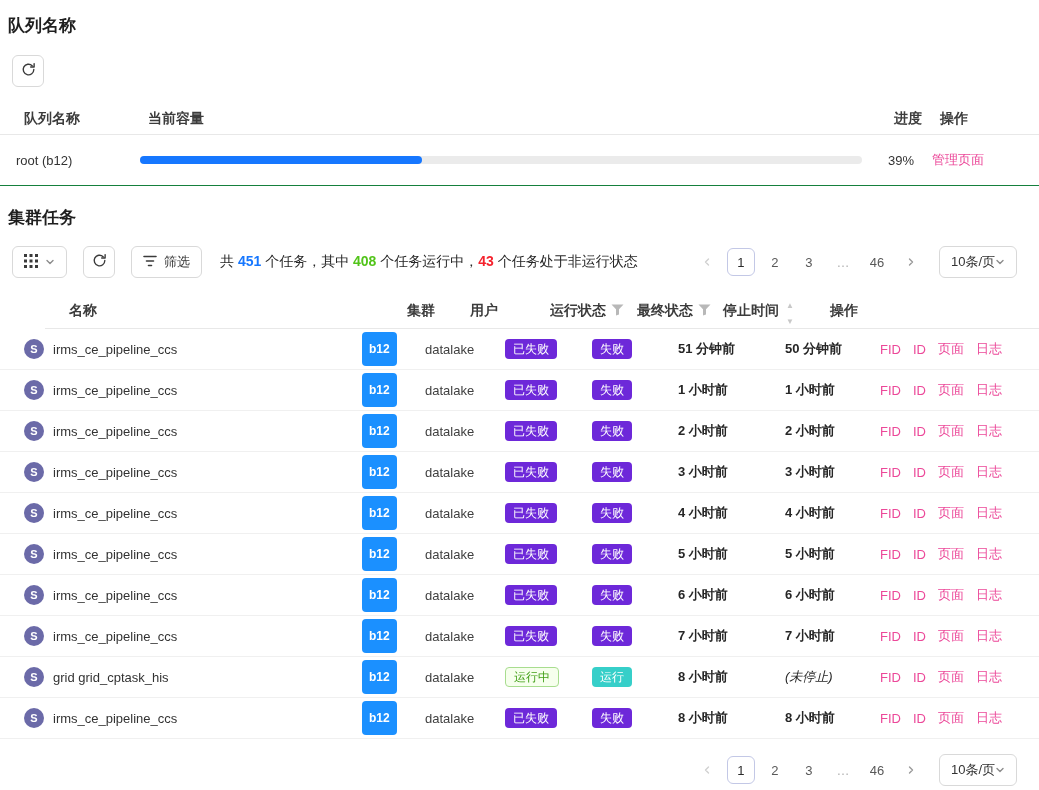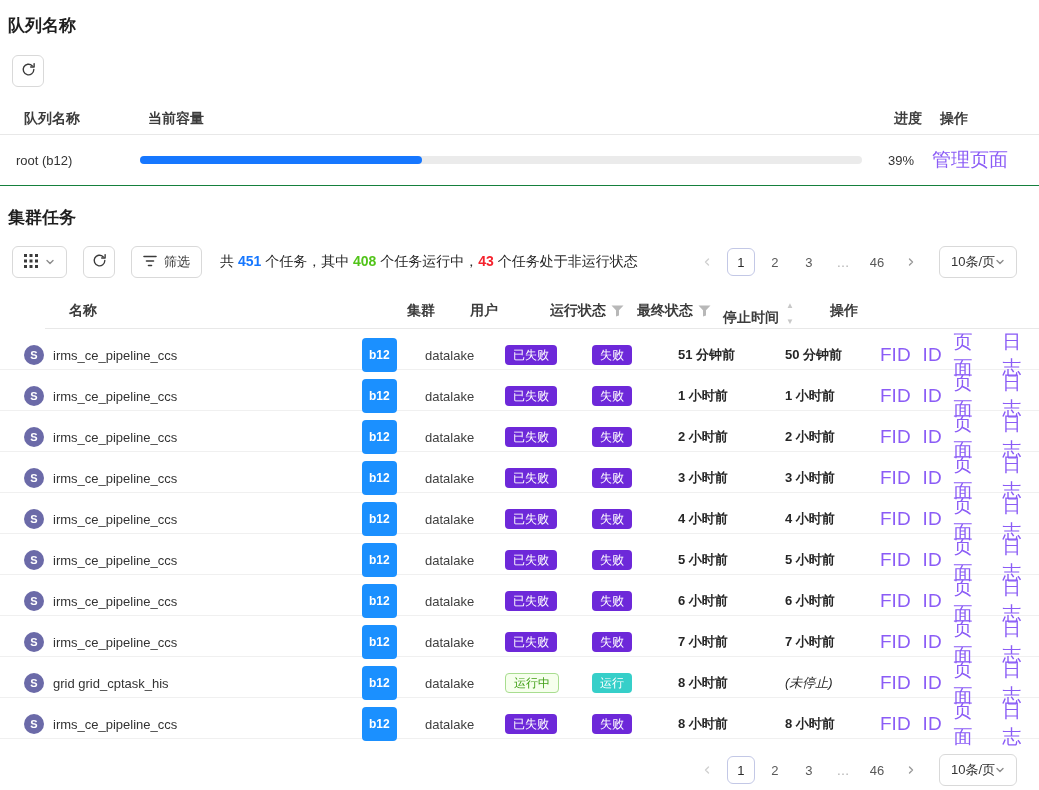--- a/index.html
+++ b/index.html
@@ -26,21 +26,21 @@
     display:grid; grid-template-columns:124px 722px 52px 1fr;
     align-items:center; padding-left:24px; padding-right:24px;
   }
   .res-header { height:32px; margin-top:16px; border-bottom:1px solid #e8e8e8;
     font-weight:600; font-size:14px; color:#3c3c3c; }
   .res-row { height:51px; border-bottom:1px solid #15803d; font-size:13px; color:#333;padding-left:16px; }
   .col-right { text-align:right; }
   .col-action { padding-left:18px; }
   .progress-track { width:722px; height:8px; border-radius:4px; background:#ebebeb; }
   .progress-fill { height:8px; border-radius:4px; background:#1677ff; width:0; }
-  .link { color:#8b5cf6; text-decoration:none; font-size:19px; cursor:pointer; }
+  .link { color:#ec4899; text-decoration:none; font-size:13px; cursor:pointer; }
 
   
   .toolbar { display:flex; align-items:center; margin:17px 22px 0 12px; }
   .btn {
     height:32px; border:1px solid #d9d9d9; border-radius:6px; background:#fff;
     display:inline-flex; align-items:center; gap:7px; padding:0 11px;
     font-size:13px; color:#333; cursor:pointer;
   }
   .tb-gap { margin-left:16px; }
   .summary { margin-left:18px; font-size:14px; color:#262626; white-space:nowrap; }
@@ -63,21 +63,21 @@
     font-size:13px; color:#333; cursor:pointer;
   }
 
   
   .task-grid {
     display:grid; grid-template-columns:338px 63px 80px 87px 86px 107px 95px 1fr;
     align-items:center; padding-left:24px;
   }
   .task-header { height:36px; margin-top:15px; border-bottom:1px solid #e8e8e8;
     font-size:14px; font-weight:600; color:#3c3c3c;margin-left:45px; }
-  .h-flex { display:inline-flex; align-items:flex-end; gap:5px; }
+  .h-flex { display:inline-flex; align-items:center; gap:5px; }
   .task-row { height:41px; border-bottom:1px solid #f0f0f0; }
   .name-cell { display:flex; align-items:center; gap:9px; }
   .avatar {
     width:20px; height:20px; border-radius:50%; background:#6b6aa8; color:#fff;
     font-size:11px; font-weight:700; display:inline-flex; align-items:center;
     justify-content:center; flex:0 0 20px;
   }
   .task-name { font-size:13px; color:#333; }
   .user-cell { font-size:13px; color:#404040; }
   .tag { display:inline-block; font-size:12px; line-height:18px; padding:1px 8px; border-radius:4px; }

